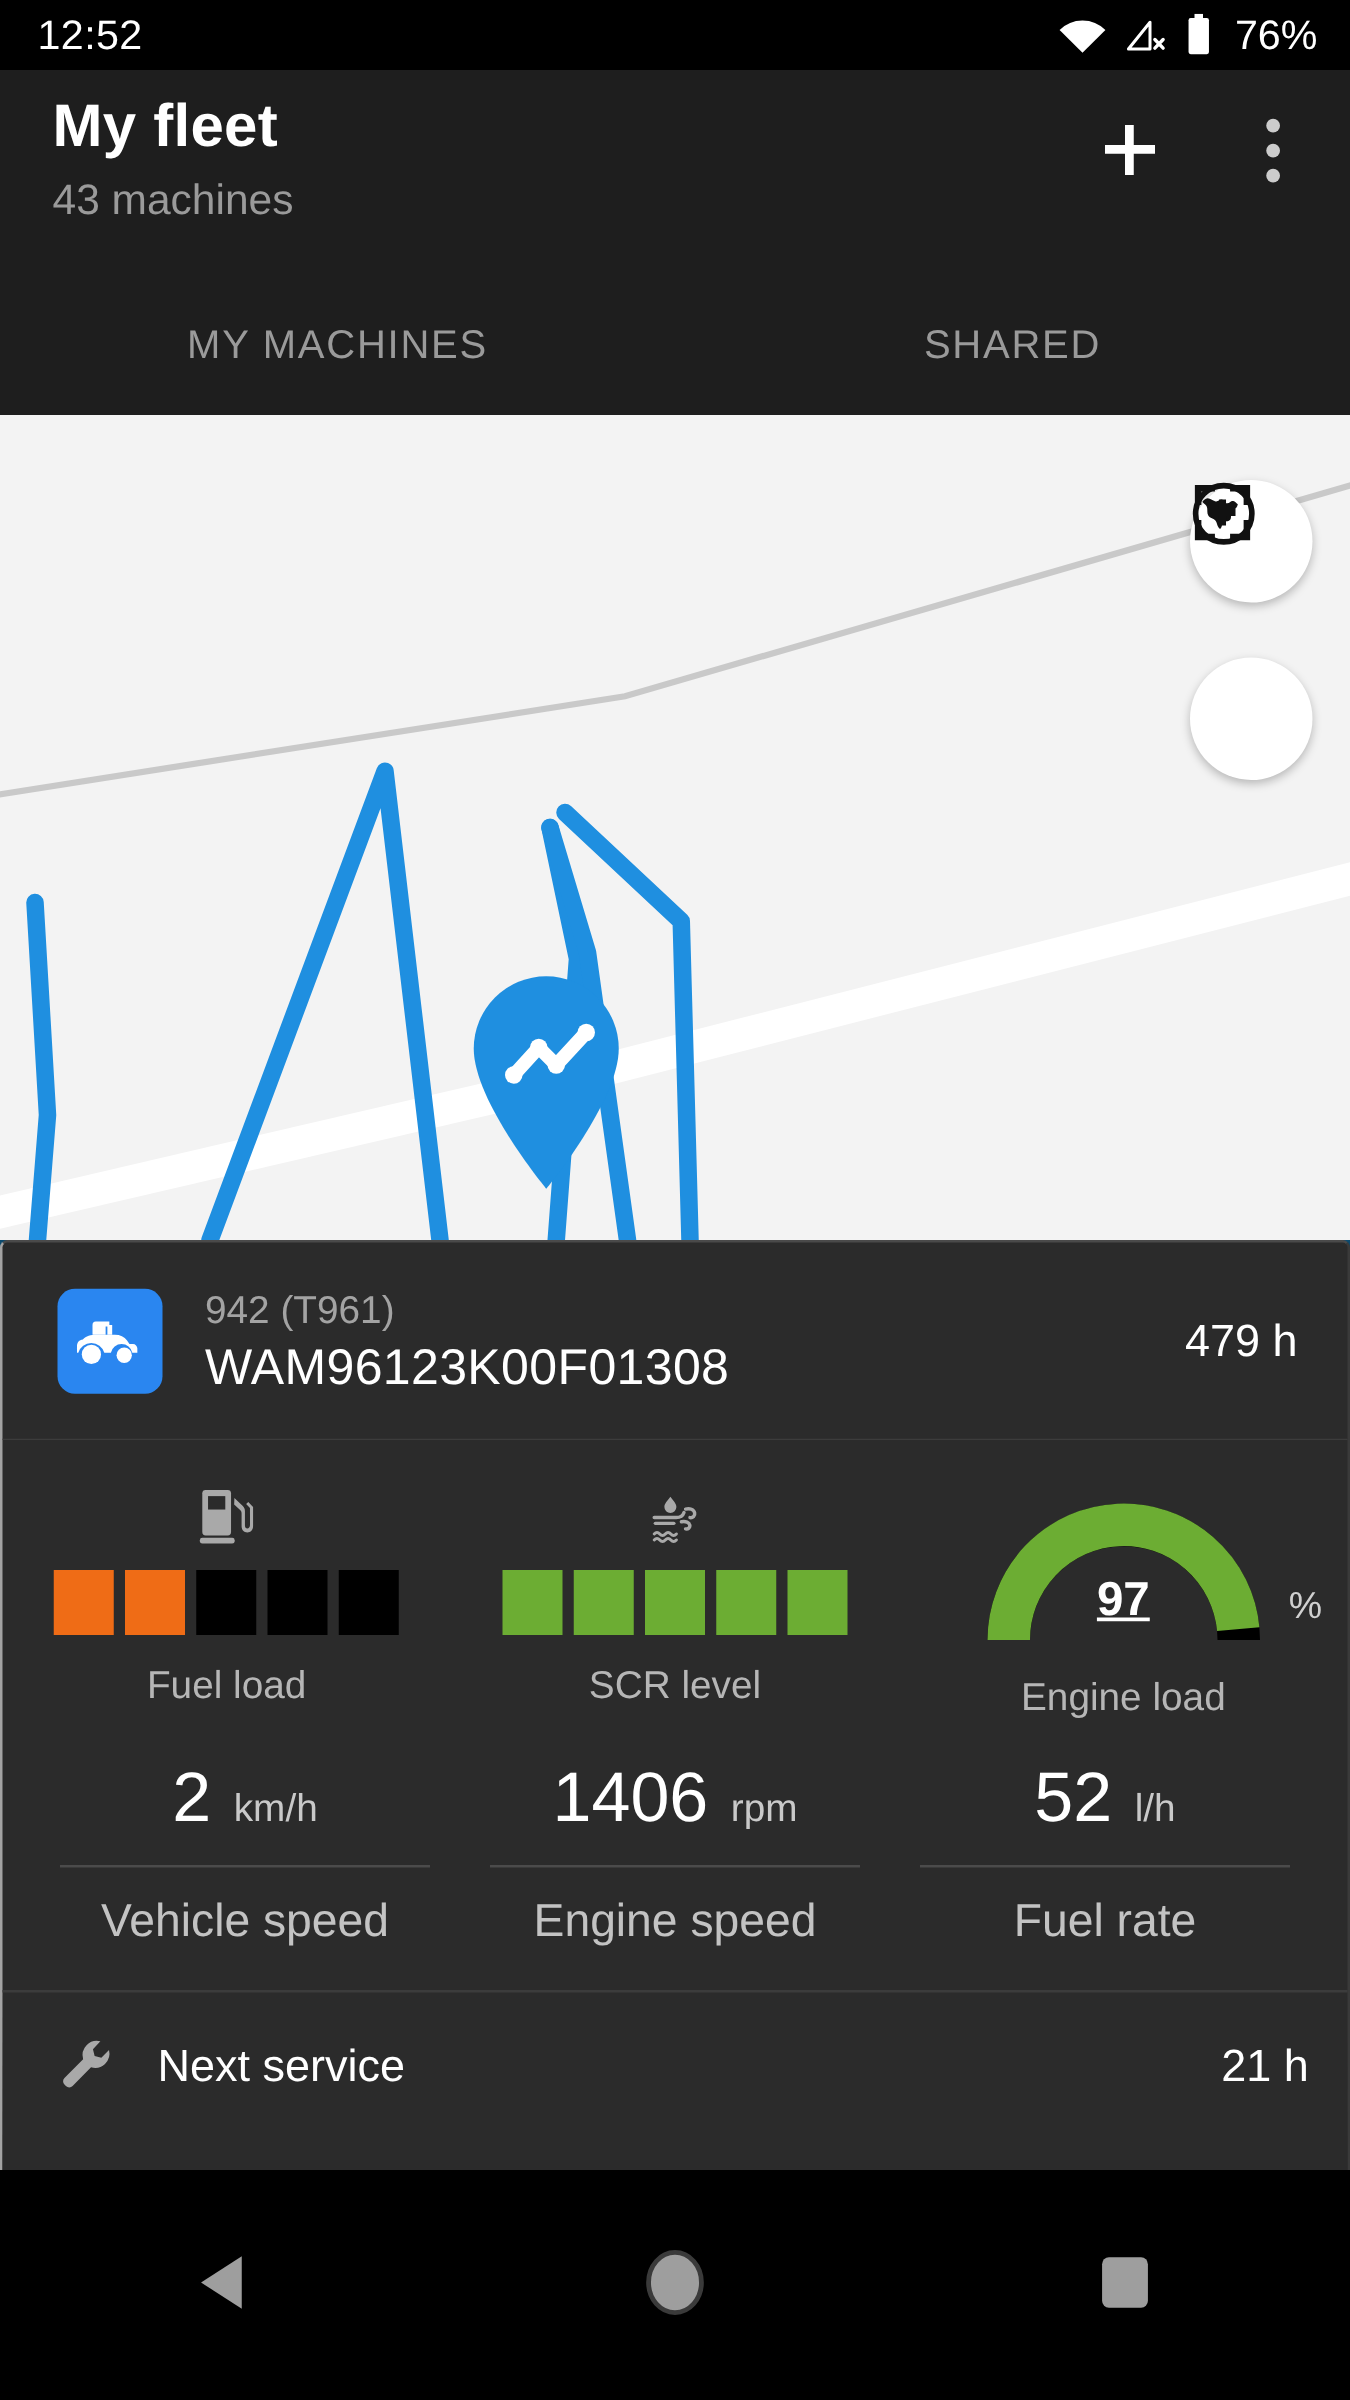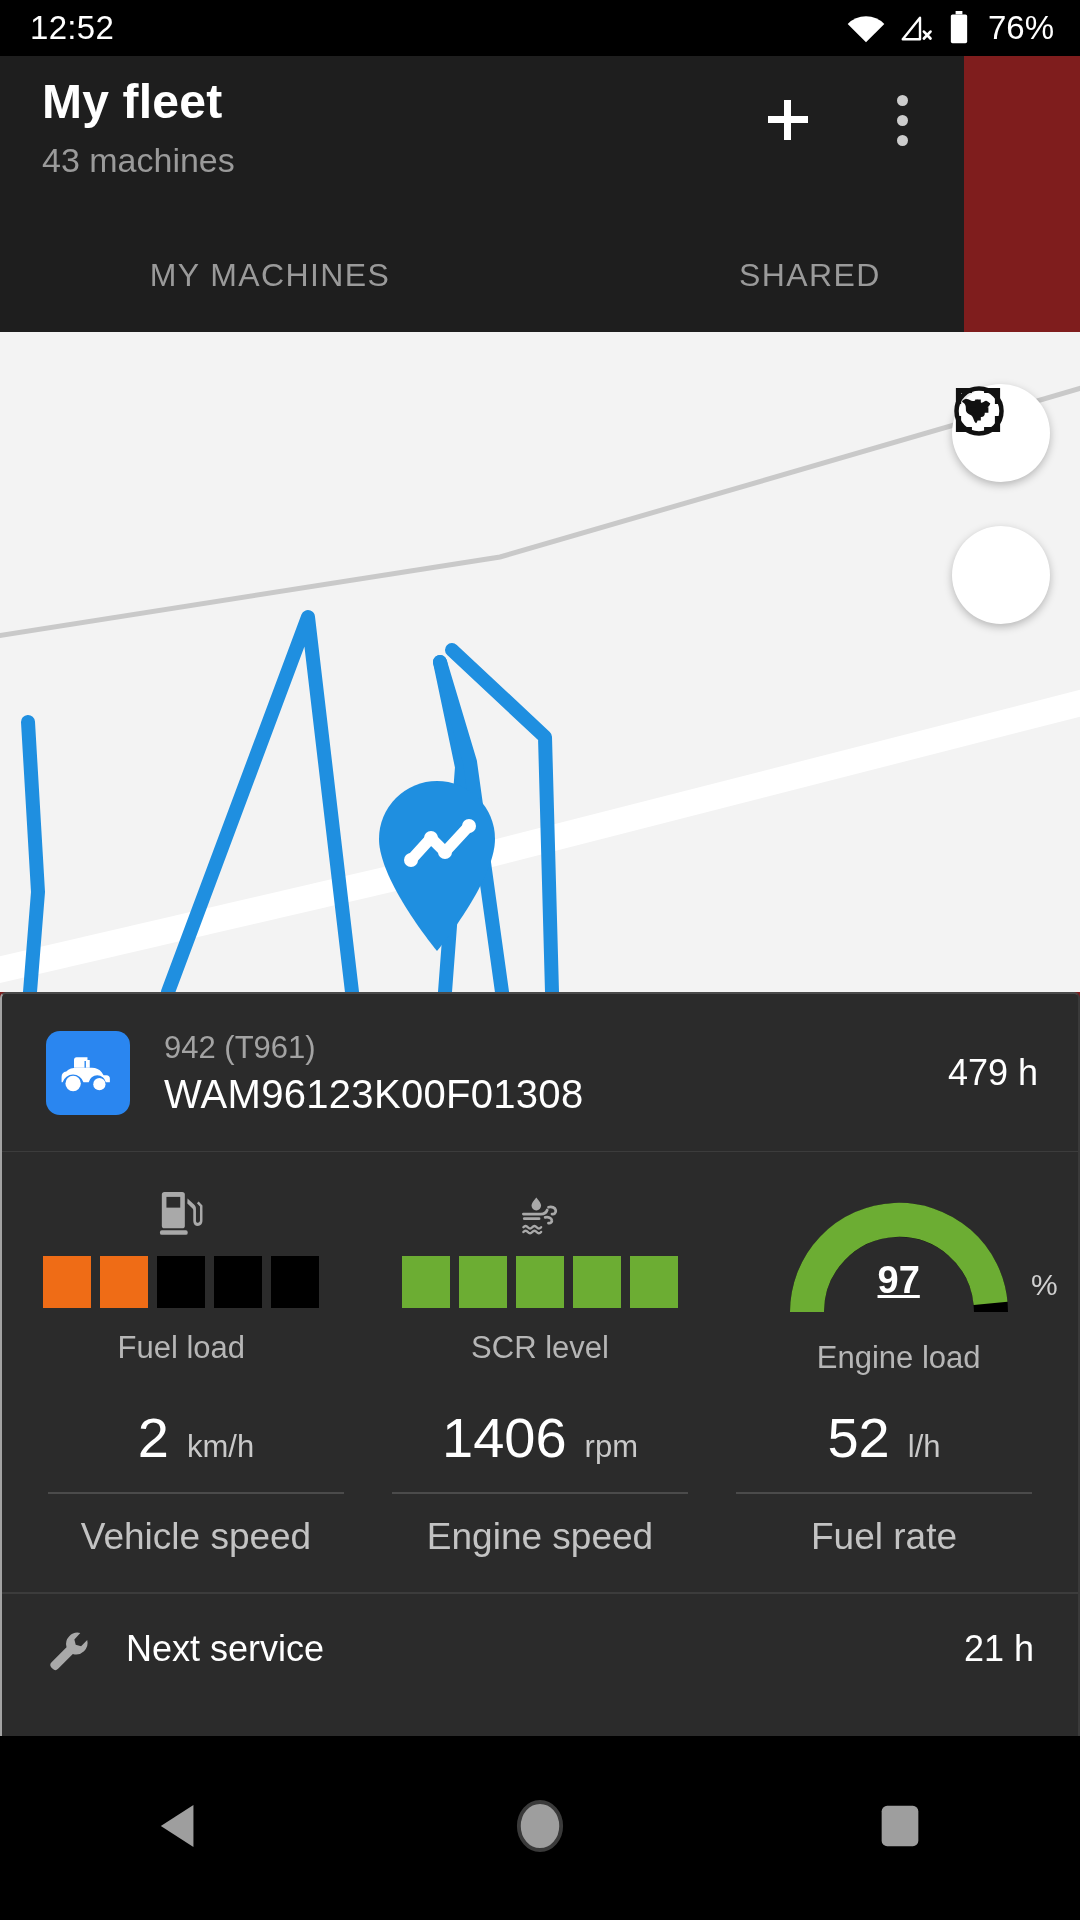--- a/index.html
+++ b/index.html
@@ -2,36 +2,36 @@
 <html><head>
 <meta charset="utf-8">
 <style>
   * { margin:0; padding:0; box-sizing:border-box; }
   html, body {
     width:1080px; height:1920px;
     background:#000;
     font-family:"Liberation Sans", sans-serif;
     overflow:hidden;
   }
-  #screen { position:relative; width:1080px; height:1920px; background:#7f1d1d; }
+  #screen { position:relative; width:1080px; height:1920px; background:#0c4a6e; }
 
   
   .statusbar {
     position:absolute; top:0; left:0; width:1080px; height:56px;
     background:#000; display:flex; align-items:center;
     padding:0 26px 0 30px;
   }
   .sb-time { color:#fff; font-size:33px; letter-spacing:.3px; }
   .sb-right { margin-left:auto; display:flex; align-items:center; gap:14px; }
   .sb-right svg { display:block; }
   .sb-batt-pct { color:#fff; font-size:33px; margin-left:4px; }
 
   
   .appbar {
-    position:absolute; top:56px; left:0; width:964px; height:276px;
+    position:absolute; top:56px; left:0; width:1080px; height:276px;
     background:#1e1e1e;
   }
   .appbar-titles { position:absolute; left:42px; top:20px; }
   .app-title { color:#fff; font-size:48px; font-weight:bold; letter-spacing:.2px; line-height:1.1; }
   .app-subtitle { color:#9a9a9a; font-size:34px; margin-top:12px; }
   .appbar-actions { position:absolute; right:26px; top:28px; display:flex; align-items:center; gap:42px; }
   .icon-btn {
     width:72px; height:72px; display:flex; align-items:center; justify-content:center;
     cursor:pointer; background:transparent; border:0;
   }
@@ -111,21 +111,21 @@
 
   .metrics { display:flex; padding:24px 22px 0 22px; }
   .metric { flex:1; display:flex; flex-direction:column; align-items:center; padding:0 24px; }
   .metric-line { display:flex; align-items:baseline; justify-content:center; }
   .metric-value { color:#fff; font-size:56px; font-weight:300; line-height:1; }
   .metric-unit { color:#c9c9c9; font-size:31px; margin-left:18px; }
   .metric-rule { width:100%; height:2px; background:#4b4b4b; margin-top:26px; }
   .metric-label { color:#c3c3c3; font-size:37px; margin-top:22px; }
 
   .service-sep { height:2px; background:#3c3c3c; margin-top:34px; }
-  .service-row { display:flex; align-items:flex-start; padding:34px 44px 0 44px; }
+  .service-row { display:flex; align-items:center; padding:34px 31px 0 44px; }
   .service-label { color:#fff; font-size:36px; margin-left:34px; }
   .service-value { margin-left:auto; color:#fff; font-size:36px; }
 
   
   .navbar {
     position:absolute; left:0; bottom:0; width:1080px; height:184px;
     background:#000; display:flex; align-items:center; justify-content:space-around;
   }
   .nav-btn { width:140px; height:140px; display:flex; align-items:center; justify-content:center; cursor:pointer; }
 </style>

